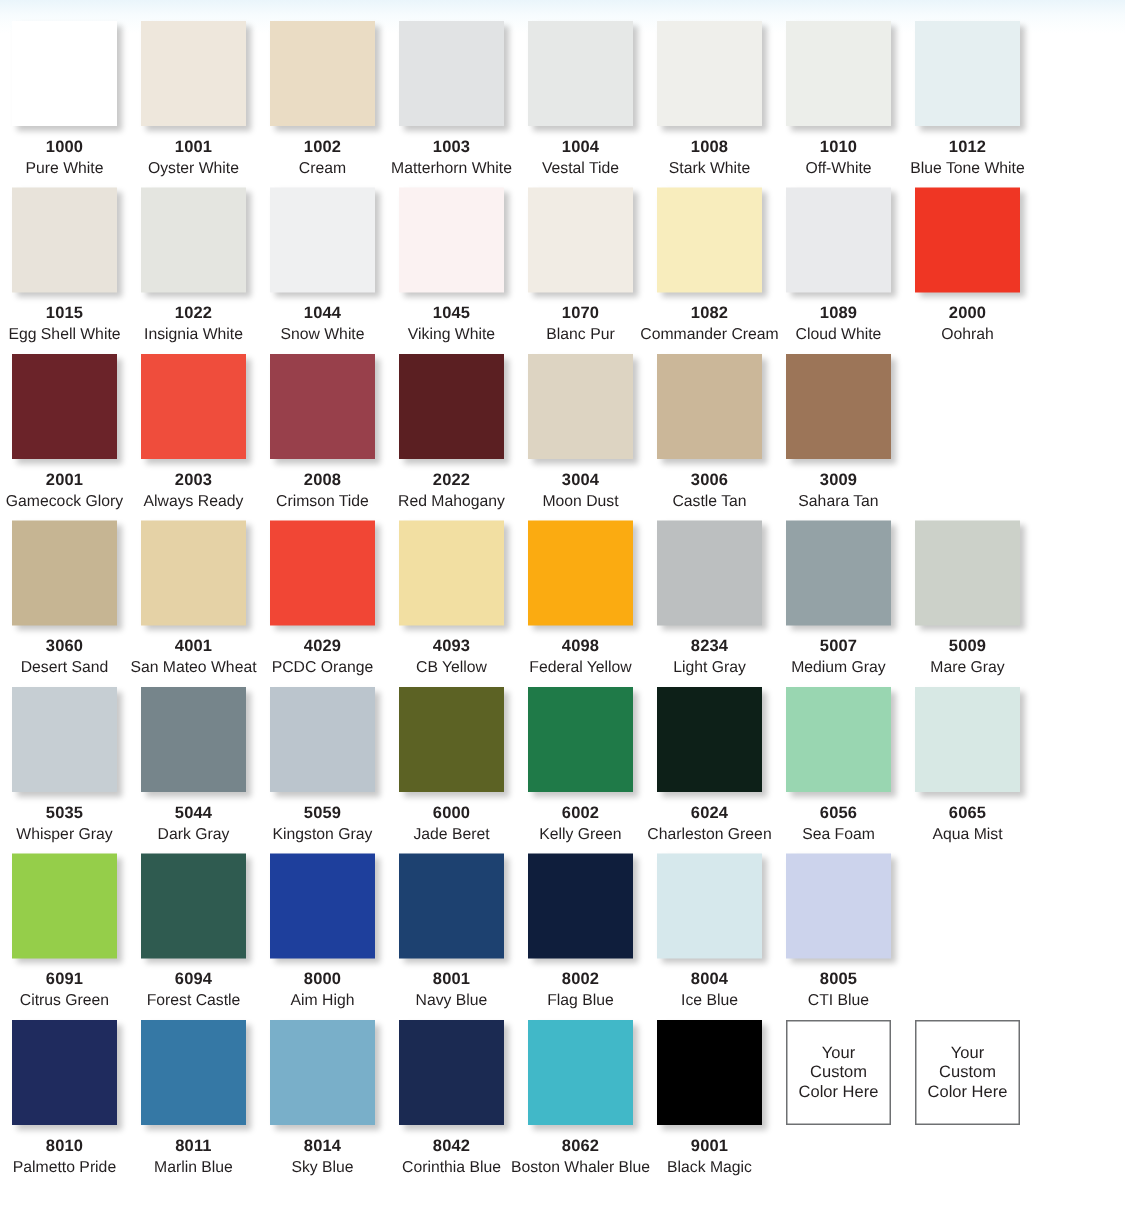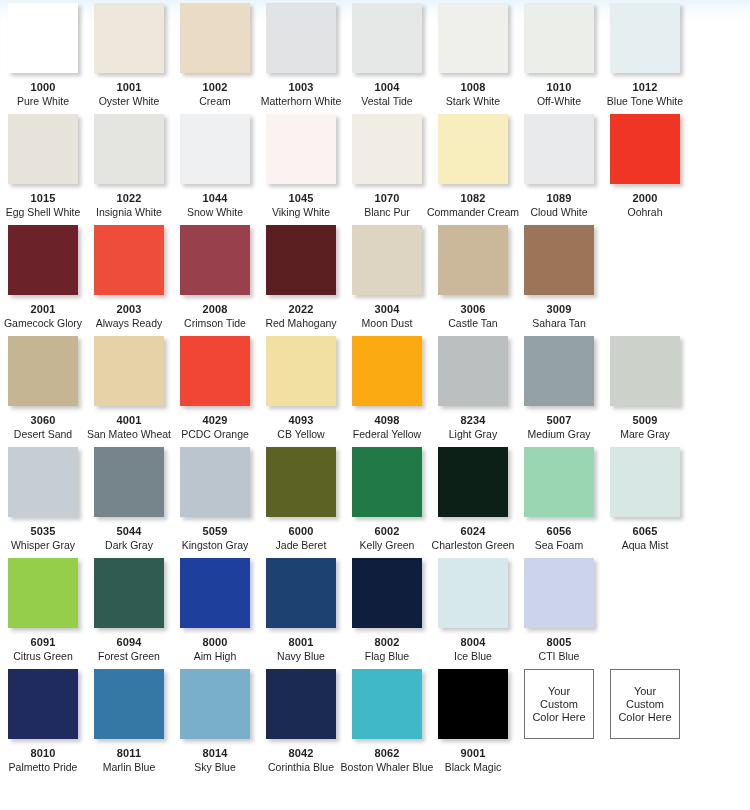--- a/index.html
+++ b/index.html
@@ -13,21 +13,21 @@
     background: linear-gradient(to bottom, #eaf5fb 0px, #f7fcfe 10px, #ffffff 22px, #ffffff 100%);
     font-family: "Liberation Sans", sans-serif;
     overflow: hidden;
   }
 
   #chart {
     position: relative;
     width: 594px;
     height: 810px;
     box-sizing: border-box;
-    padding-top: 3px;
+    padding-top: 14px;
   }
 
   .row {
     display: flex;
     height: 111px;
   }
 
   .cell {
     width: 86px;
     flex: 0 0 86px;
@@ -289,21 +289,21 @@
     </div>
     <div class="row">
       <div class="cell">
         <div class="swatch" style="background: rgb(149, 206, 74);"></div>
         <div class="code">6091</div>
         <div class="name">Citrus Green</div>
       </div>
       <div class="cell">
         <div class="swatch" style="background: rgb(47, 91, 80);"></div>
         <div class="code">6094</div>
-        <div class="name">Forest Green</div>
+        <div class="name">Forest Castle</div>
       </div>
       <div class="cell">
         <div class="swatch" style="background: rgb(30, 63, 156);"></div>
         <div class="code">8000</div>
         <div class="name">Aim High</div>
       </div>
       <div class="cell">
         <div class="swatch" style="background: rgb(29, 65, 112);"></div>
         <div class="code">8001</div>
         <div class="name">Navy Blue</div>

